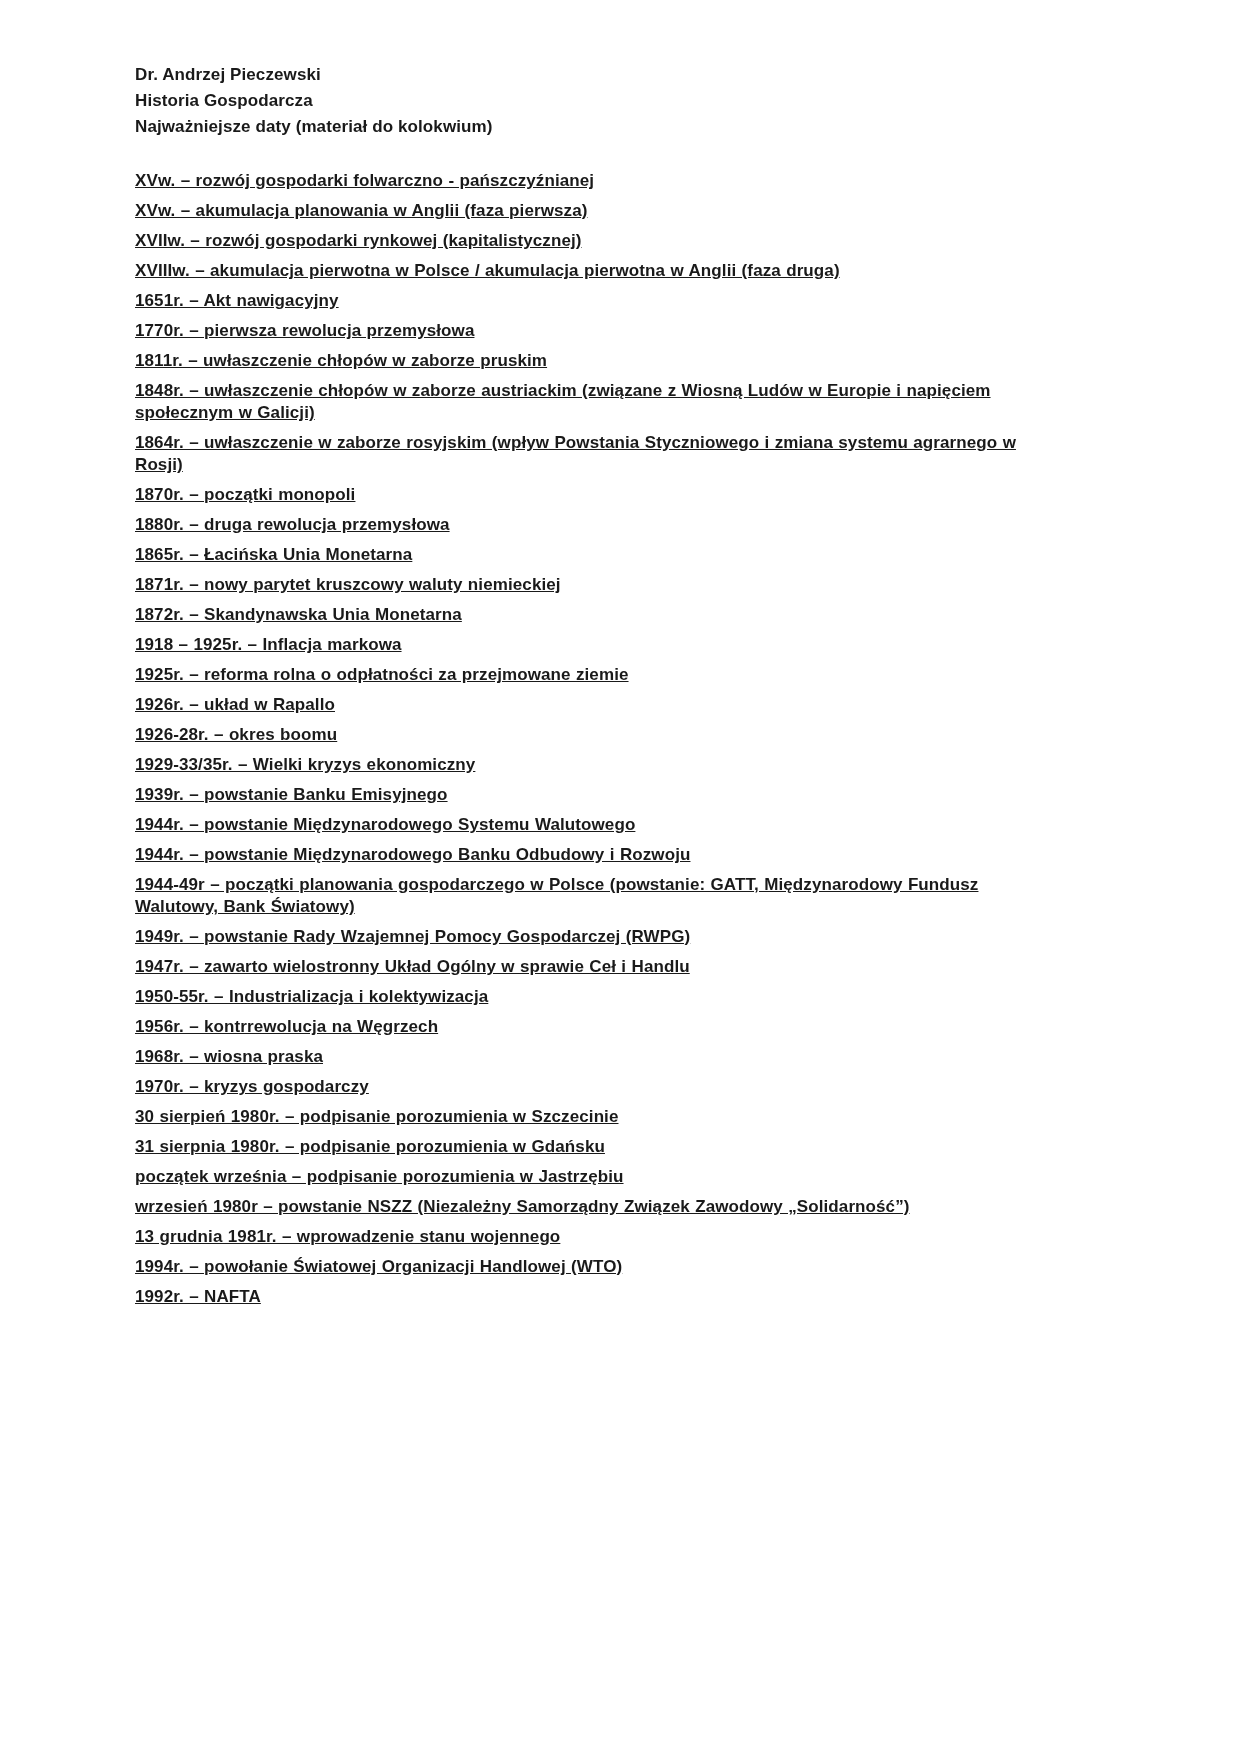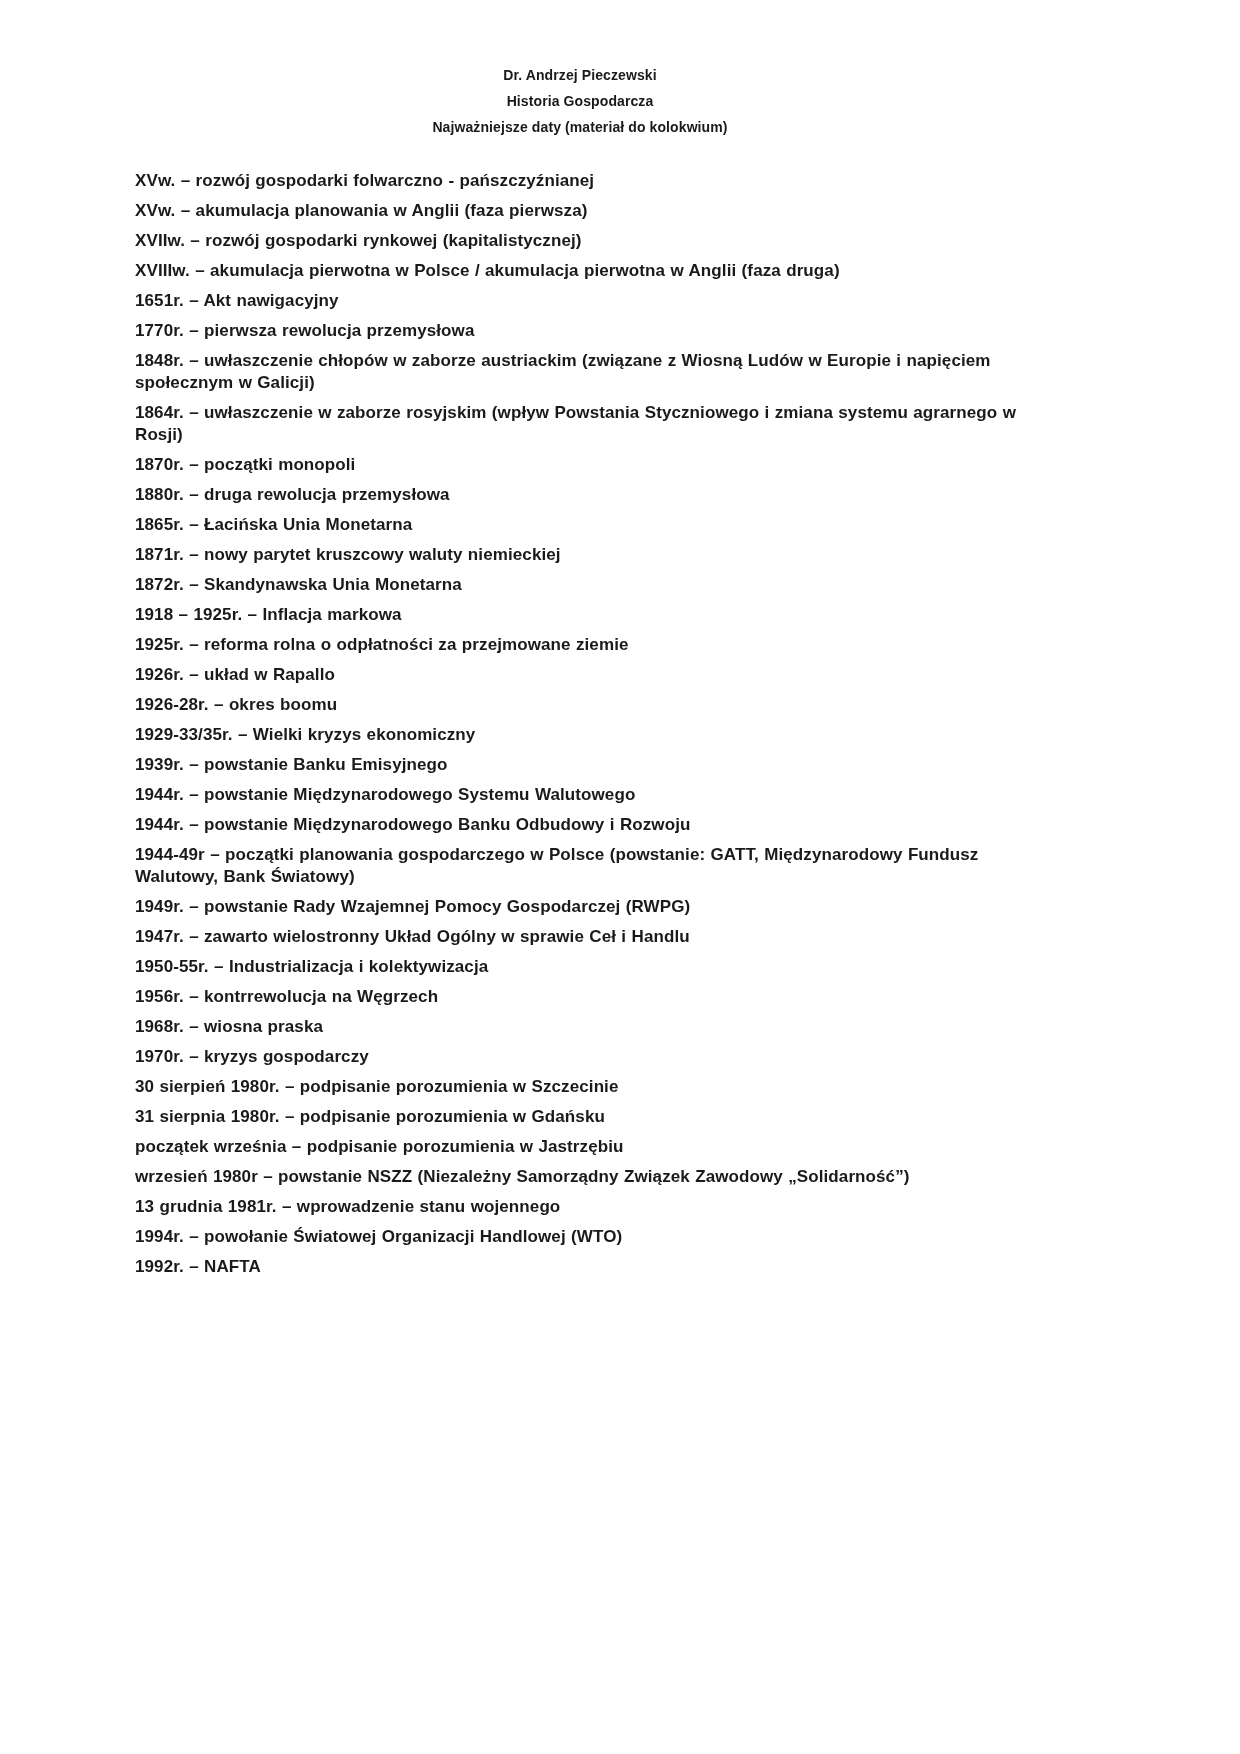--- a/index.html
+++ b/index.html
@@ -16,31 +16,31 @@
   }
   .page {
     box-sizing: border-box;
     width: 1240px;
     min-height: 1754px;
     padding: 62px 215px 60px 135px;
     background: #ffffff;
   }
   .doc-header p {
     margin: 0;
-    font-size: 14px;
+    font-size: 17px;
     font-weight: 700;
     line-height: 26px;
     letter-spacing: 0.1px;
-    text-align: center;
   }
   .doc-header {
     margin-bottom: 30px;
   }
   .entries {
     max-width: 885px;
+    text-decoration: underline;
   }
   .entry {
     margin: 0 0 8px 0;
     font-size: 17px;
     font-weight: 700;
     line-height: 22px;
     letter-spacing: 0.1px;
     word-spacing: 0.5px;
   }
 </style>
@@ -53,20 +53,21 @@
     <p>Historia Gospodarcza</p>
     <p>Najważniejsze daty (materiał do kolokwium)</p>
   </div>
   <div class="entries">
       <p class="entry">XVw. – rozwój gospodarki folwarczno - pańszczyźnianej</p>
       <p class="entry">XVw. – akumulacja planowania w Anglii (faza pierwsza)</p>
       <p class="entry">XVIIw. – rozwój gospodarki rynkowej (kapitalistycznej)</p>
       <p class="entry">XVIIIw. – akumulacja pierwotna w Polsce / akumulacja pierwotna w Anglii (faza druga)</p>
       <p class="entry">1651r. – Akt nawigacyjny</p>
       <p class="entry">1770r. – pierwsza rewolucja przemysłowa</p>
+      <p class="entry">1811r. – uwłaszczenie chłopów w zaborze pruskim</p>
       <p class="entry">1848r. – uwłaszczenie chłopów w zaborze austriackim (związane z Wiosną Ludów w Europie i napięciem społecznym w Galicji)</p>
       <p class="entry">1864r. – uwłaszczenie w zaborze rosyjskim (wpływ Powstania Styczniowego i zmiana systemu agrarnego w Rosji)</p>
       <p class="entry">1870r. – początki monopoli</p>
       <p class="entry">1880r. – druga rewolucja przemysłowa</p>
       <p class="entry">1865r. – Łacińska Unia Monetarna</p>
       <p class="entry">1871r. – nowy parytet kruszcowy waluty niemieckiej</p>
       <p class="entry">1872r. – Skandynawska Unia Monetarna</p>
       <p class="entry">1918 – 1925r. – Inflacja markowa</p>
       <p class="entry">1925r. – reforma rolna o odpłatności za przejmowane ziemie</p>
       <p class="entry">1926r. – układ w Rapallo</p>

